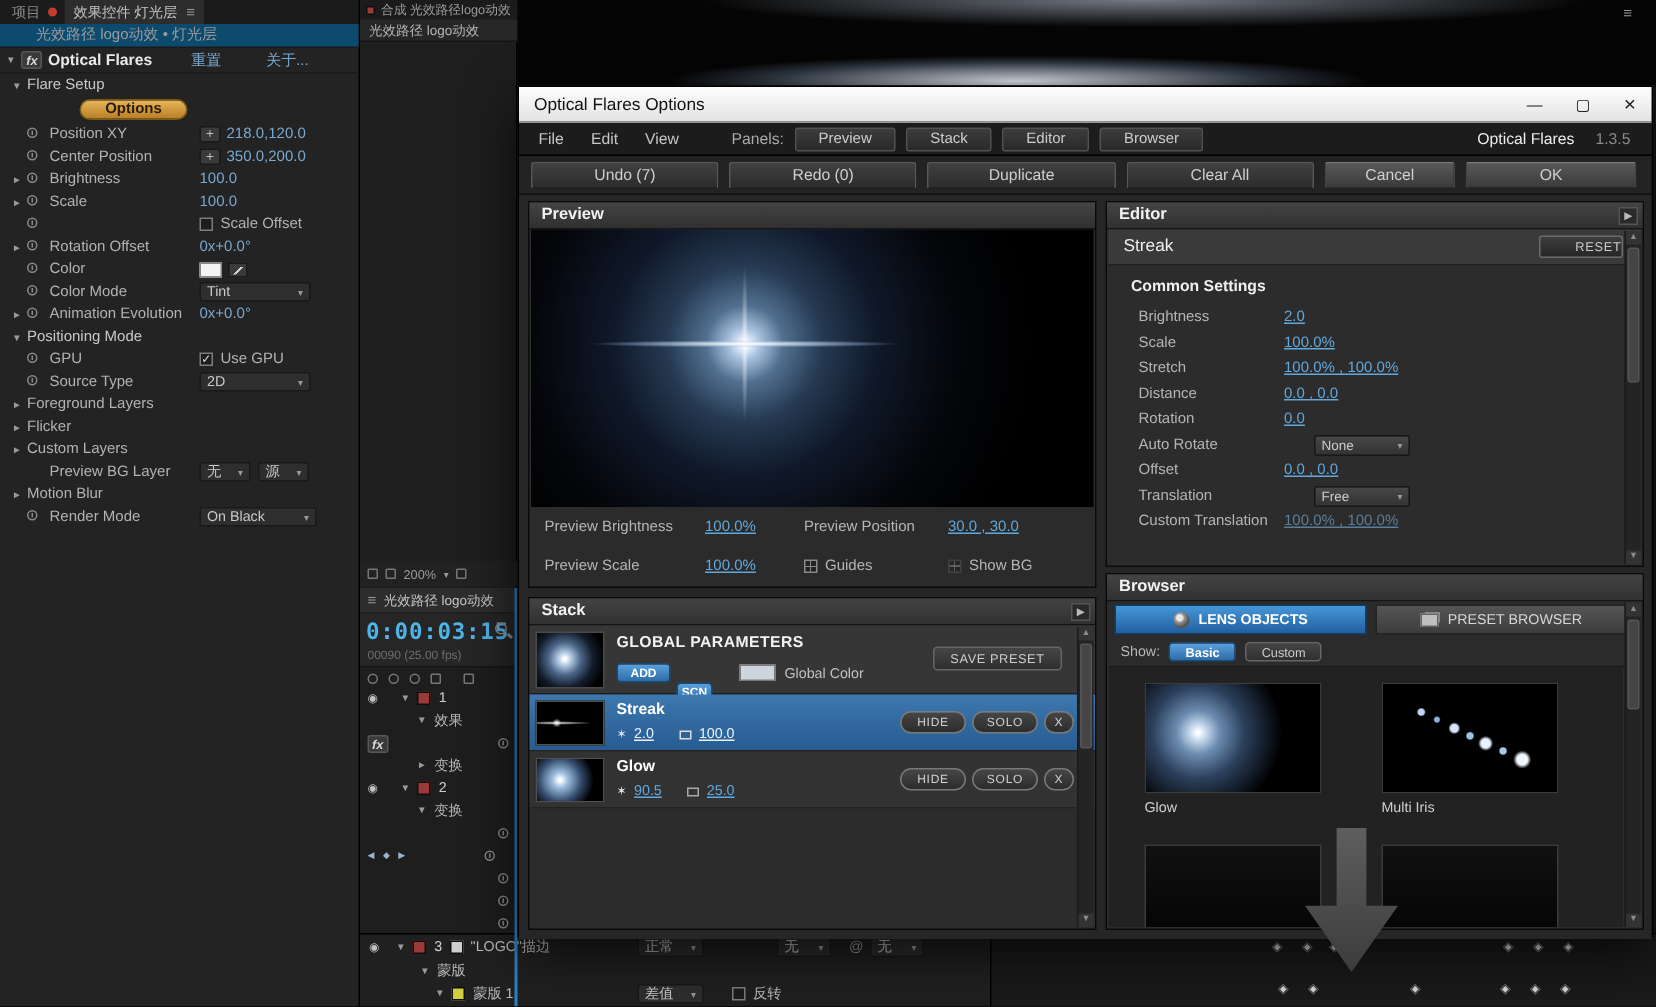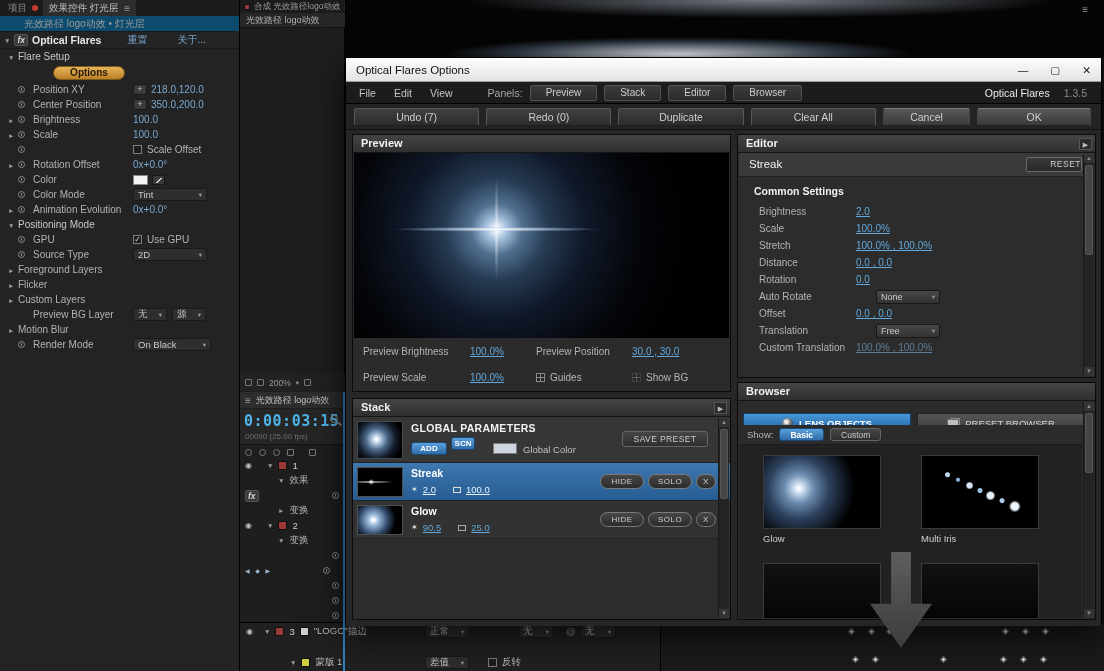--- a/index.html
+++ b/index.html
@@ -118,21 +118,21 @@
 .sthumb{position:absolute;left:1px;width:8px;background:#454545;border:1px solid #565656;border-radius:2px;cursor:pointer}
 
 .subband{position:absolute;left:1px;right:1px;top:18px;height:24px;background:#3a3a3a;border-bottom:1px solid #202020}
 .resetbtn{position:absolute;right:12px;top:4px;width:56px;height:15px;background:linear-gradient(#3c3c3c,#272727);border:1px solid #6a6a6a;border-radius:2px;color:#ccc;font-size:8.5px;text-align:right;line-height:13px;letter-spacing:.5px;cursor:pointer}
 .csec{position:absolute;left:16px;top:50px;font-weight:bold;color:#f0f0f0;font-size:10.5px}
 .eparams{position:absolute;left:0;top:68px;right:14px}
 .erow{display:flex;align-items:center;height:17px;font-size:10px}
 .el{width:96px;padding-left:21px;color:#b4b4b4;white-space:nowrap}
 .ofdrop{width:64px;height:14px;margin-left:42px;background:linear-gradient(#474747,#333);border:1px solid #181818;border-radius:2px;display:inline-flex;align-items:center;justify-content:space-between;padding:0 4px;color:#ccc;font-size:9px;cursor:pointer}
 
-.btabs{position:absolute;left:1px;right:1px;top:28px;height:24px;background:#2b2b2b;display:flex;align-items:center;gap:6px;padding-left:4px}
+.btabs{position:absolute;left:1px;right:1px;top:18px;height:24px;background:#2b2b2b;display:flex;align-items:center;gap:6px;padding-left:4px}
 .btab{height:20px;width:168px;display:flex;align-items:center;justify-content:center;gap:6px;font-size:9.5px;cursor:pointer}
 .btab.lens{background:linear-gradient(#4796d8,#2160a0);border:1px solid #143c64;color:#fff;font-weight:bold}
 .btab.preset{background:linear-gradient(#555,#3c3c3c);border:1px solid #222;color:#d5d5d5}
 .lensic{width:11px;height:11px;border-radius:50%;background:radial-gradient(circle at 40% 35%,#e8e8e8 0 2px,#9a9a9a 3px,#555 6px)}
 .presetic{width:12px;height:9px;background:#bfbfbf;border:1px solid #666;box-shadow:2px -2px 0 -1px #8a8a8a}
 .showrow{position:absolute;left:1px;right:1px;top:42px;height:20px;background:#2b2b2b;display:flex;align-items:center;gap:6px;padding-left:8px;font-size:9.5px;color:#b5b5b5;border-bottom:1px solid #1a1a1a}
 .fbtn{height:13px;padding:0 10px;border-radius:3px;font-size:8.5px;line-height:12px;cursor:pointer}
 .fbtn.on{background:linear-gradient(#5aa0dc,#2e6ca8);border:1px solid #1a4a74;color:#fff;font-weight:bold}
 .fbtn.off{background:linear-gradient(#454545,#2f2f2f);border:1px solid #666;color:#ccc}
 .bgrid{position:absolute;left:1px;right:13px;top:62px;bottom:1px;background:#222;overflow:hidden}
@@ -426,20 +426,24 @@
       <span class="aedrop" style="position:absolute;left:278px;width:36px">
         <span>无</span>
         <span class="tri">▾</span>
       </span>
       <span style="position:absolute;left:326px;color:#9a9a9a">@</span>
       <span class="aedrop" style="position:absolute;left:340px;width:36px">
         <span>无</span>
         <span class="tri">▾</span>
       </span>
     </div>
+    <div class="brow" style="top:17px;height:14px;padding-left:40px">
+      <span class="tri">▼</span>
+      <span>蒙版</span>
+    </div>
     <div class="brow" style="top:32px;height:15px;padding-left:50px">
       <span class="tri">▼</span>
       <span class="chip" style="background:#cfcf3e"></span>
       <span>蒙版 1</span>
       <span class="aedrop" style="position:absolute;left:185px;width:44px">
         <span>差值</span>
         <span class="tri">▾</span>
       </span>
       <span class="cb" style="position:absolute;left:248px"></span>
       <span style="position:absolute;left:262px">反转</span>
@@ -507,21 +511,21 @@
 
       <div class="ofpanel" style="left:6px;top:268px;width:379px;height:222px">
         <div class="ofhdr">
           <span>Stack</span>
           <span class="hdrbtn">▶</span>
         </div>
         <div class="grow">
           <span class="thumb"></span>
           <span class="gttl">GLOBAL PARAMETERS</span>
           <span class="bluebtn" style="position:absolute;left:58px;top:25px;width:36px;height:13px;line-height:12px">ADD</span>
-          <span class="bluebtn" style="position:absolute;left:98px;top:20px;width:24px;height:13px;line-height:12px">SCN</span>
+          <span class="bluebtn" style="position:absolute;left:98px;top:38px;width:24px;height:13px;line-height:12px">SCN</span>
           <span class="gcsw"></span>
           <span class="gclbl">Global Color</span>
           <span class="savebtn">SAVE PRESET</span>
         </div>
         <div class="lrow sel">
           <span class="lthumb streak"></span>
           <span class="lname">Streak</span>
           <span class="lvals">
             <span class="star8">✶</span>
             <span class="val" style="color:#eaf4ff">2.0</span>

